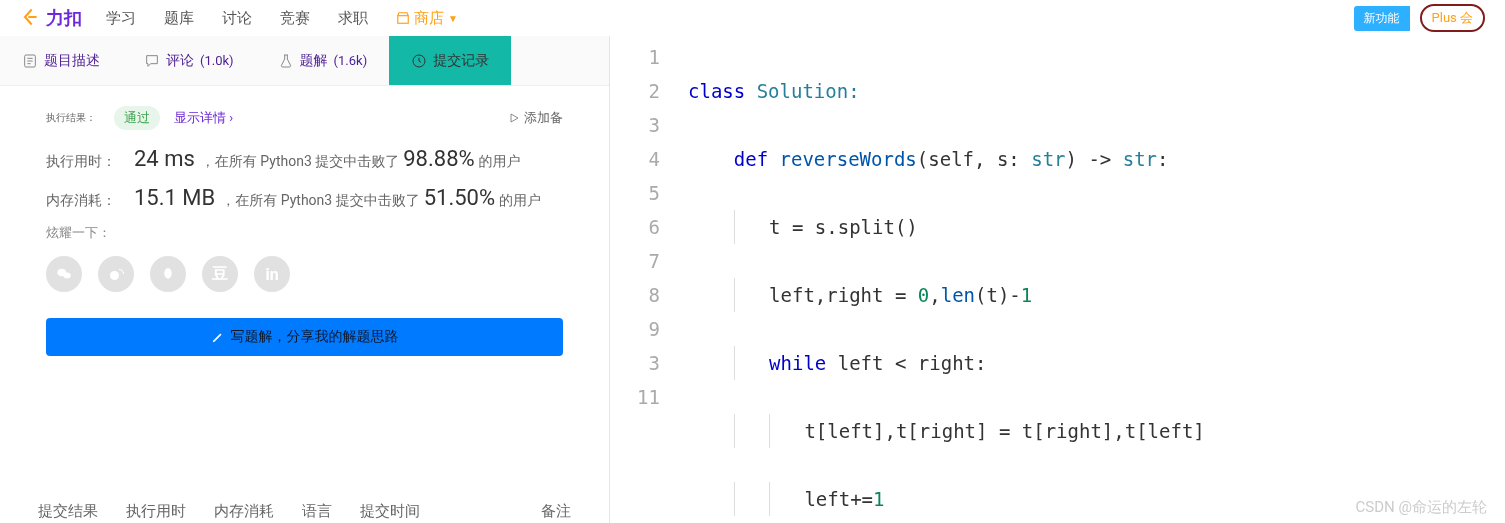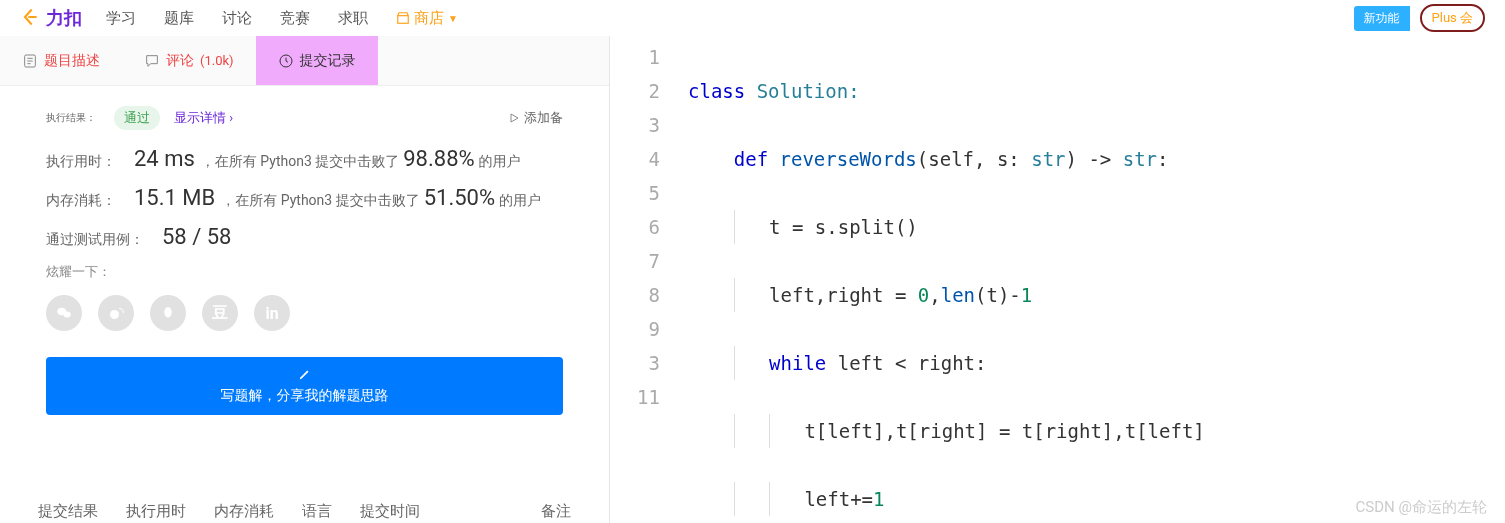--- a/index.html
+++ b/index.html
@@ -17,22 +17,22 @@
 .badge-blue { background: #2db0ff; color: #fff; padding: 4px 10px; border-radius: 3px 0 0 3px; font-size: 12px; }
 .badge-orange { border: 2px solid #7f1d1d; color: #ffa116; padding: 3px 10px; border-radius: 14px; font-size: 13px; }
 
 
 .main { display: flex; height: 487px; }
 .left-pane { width: 610px; border-right: 1px solid #e5e5e5; display: flex; flex-direction: column; }
 .right-pane { flex: 1; display: flex; flex-direction: column; }
 
 
 .tabs { display: flex; border-bottom: 1px solid #eee; background: #fafafa; height: 50px; }
-.tab { padding: 0 22px; display: flex; align-items: center; gap: 6px; color: #ef4444; cursor: pointer; font-size: 14px; }
-.tab.active { background: #f0abfc; color: #333; }
+.tab { padding: 0 22px; display: flex; align-items: center; gap: 6px; color: #4c1d95; cursor: pointer; font-size: 14px; }
+.tab.active { background: #14b8a6; color: #333; }
 .tab-icon { width: 16px; height: 16px; }
 .tab-count { font-size: 13px; }
 
 
 .result-card { padding: 20px 46px 20px 46px; }
 .result-row { display: flex; align-items: center; margin-bottom: 16px; }
 .result-label { color: #666; font-size: 10px; margin-right: 18px; }
 .pass-pill { background: #e7f5ea; color: #3fa14f; padding: 3px 10px; border-radius: 12px; font-size: 13px; margin-right: 14px; }
 .detail-link { color: #6d28d9; font-size: 13px; cursor: pointer; }
 .add-note { margin-left: auto; color: #666; font-size: 13px; display: flex; align-items: center; gap: 4px; cursor: pointer; }
@@ -40,21 +40,21 @@
 .metric-row { display: flex; align-items: baseline; margin-bottom: 14px; color: #666; font-size: 14px; }
 .metric-label { margin-right: 18px; color: #666; }
 .metric-value { font-size: 22px; color: #333; margin-right: 6px; }
 .metric-suffix { color: #666; }
 .metric-pct { font-size: 22px; color: #333; margin: 0 4px; }
 
 .share-label { color: #888; font-size: 13px; margin-bottom: 14px; }
 .share-icons { display: flex; gap: 16px; margin-bottom: 26px; }
 .share-icon { width: 36px; height: 36px; border-radius: 50%; background: #e1e1e1; color: #fff; display: flex; align-items: center; justify-content: center; font-size: 16px; cursor: pointer; }
 
-.write-btn { width: 100%; background: #007bff; color: #ffffff; border: none; padding: 10px; border-radius: 4px; font-size: 14px; cursor: pointer; display: flex; align-items: center; justify-content: center; gap: 6px; flex-direction: column; }
+.write-btn { width: 100%; background: #007bff; color: #0f172a; border: none; padding: 10px; border-radius: 4px; font-size: 14px; cursor: pointer; display: flex; align-items: center; justify-content: center; gap: 6px; }
 
 
 .bottom-tabs { margin-top: auto; display: flex; gap: 28px; padding: 0 38px 2px; color: #666; font-size: 15px; }
 .bottom-tab { cursor: pointer; font-family: Liberation Mono, monospace; }
 .bottom-tab.last { margin-left: auto; }
 
 
 .editor-toolbar { height: 50px; border-bottom: 1px solid #eee; display: flex; align-items: center; padding: 0 16px; gap: 20px; }
 .lang-select { border: 1px solid #ddd; border-radius: 4px; padding: 4px 26px 4px 10px; color: #666; font-size: 13px; display: flex; align-items: center; gap: 6px; position: relative; cursor: pointer; }
 .lang-select::after { content: "⌄"; position: absolute; right: 8px; color: #aaa; }
@@ -122,20 +122,27 @@
           </svg>
         <span>题目描述</span>
       </div>
       <div class="tab">
         <svg class="tab-icon" viewBox="0 0 24 24">
             <path d="M4 4h16v12H10l-4 4v-4H4z" fill="none" stroke="#888" stroke-width="1.5"></path>
           </svg>
         <span>评论</span>
         <span class="tab-count">(1.0k)</span>
       </div>
+      <div class="tab">
+        <svg class="tab-icon" viewBox="0 0 24 24">
+            <path d="M9 3h6M10 3v6l-5 10a2 2 0 002 2h10a2 2 0 002-2l-5-10V3" fill="none" stroke="#888" stroke-width="1.5"></path>
+          </svg>
+        <span>题解</span>
+        <span class="tab-count">(1.6k)</span>
+      </div>
       <div class="tab active">
         <svg class="tab-icon" viewBox="0 0 24 24">
             <circle cx="12" cy="12" r="9" fill="none" stroke="#333" stroke-width="1.5"></circle>
             <path d="M12 7v5l3 2" fill="none" stroke="#333" stroke-width="1.5"></path>
           </svg>
         <span>提交记录</span>
       </div>
     </div>
 
     <div class="result-card">
@@ -160,24 +167,20 @@
       </div>
 
       <div class="metric-row">
         <span class="metric-label">内存消耗：</span>
         <span class="metric-value">15.1 MB</span>
         <span class="metric-suffix">，在所有 Python3 提交中击败了</span>
         <span class="metric-pct">51.50%</span>
         <span class="metric-suffix"> 的用户</span>
       </div>
 
-      <div class="metric-row">
-        <span class="metric-label">通过测试用例：</span>
-        <span class="metric-value">58 / 58</span>
-      </div>
 
       <div class="share-label">炫耀一下：</div>
       <div class="share-icons">
         <div class="share-icon">
             <svg width="18" height="18" viewBox="0 0 24 24">
               <ellipse cx="9" cy="10" rx="6" ry="5" fill="#fff"></ellipse>
               <ellipse cx="16" cy="14" rx="5" ry="4" fill="#fff"></ellipse>
             </svg>
           </div>
         <div class="share-icon">

